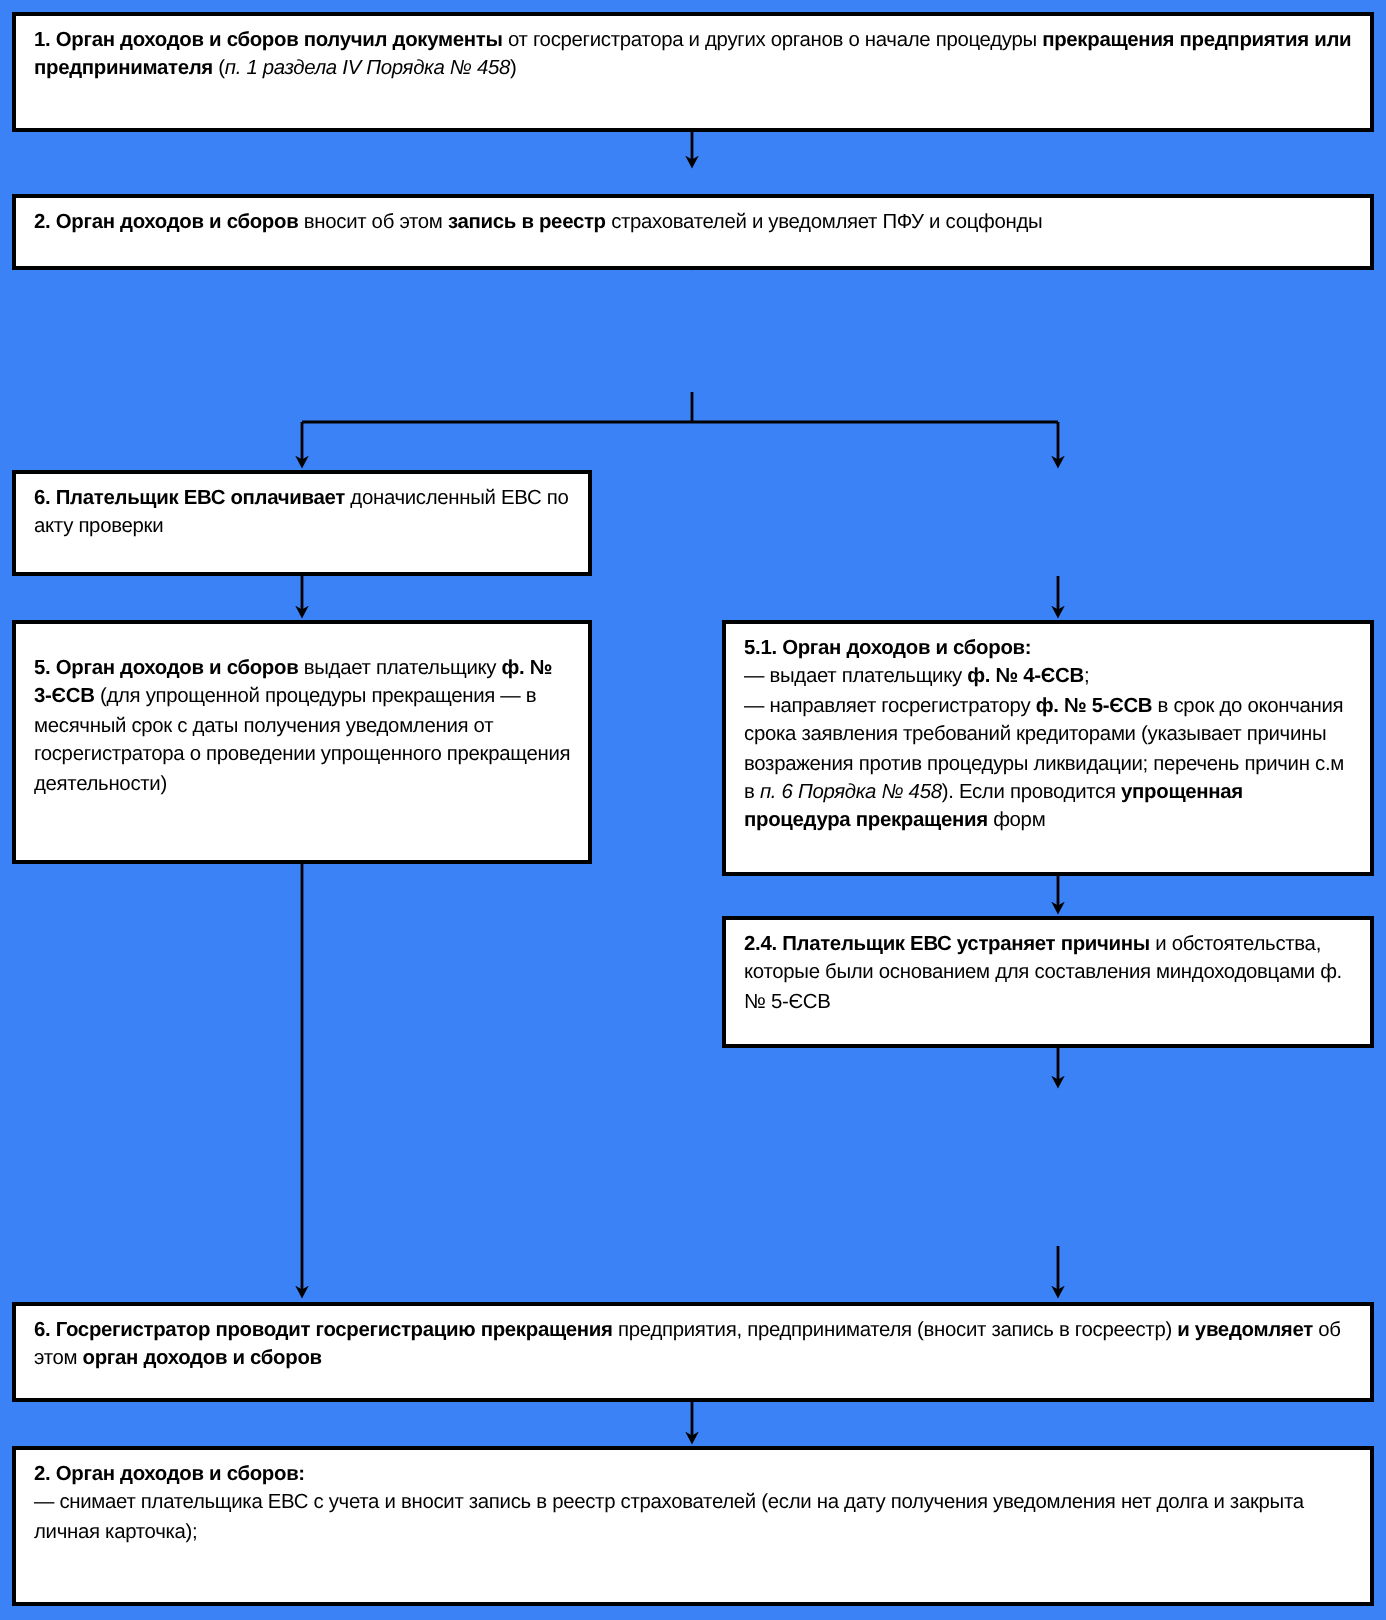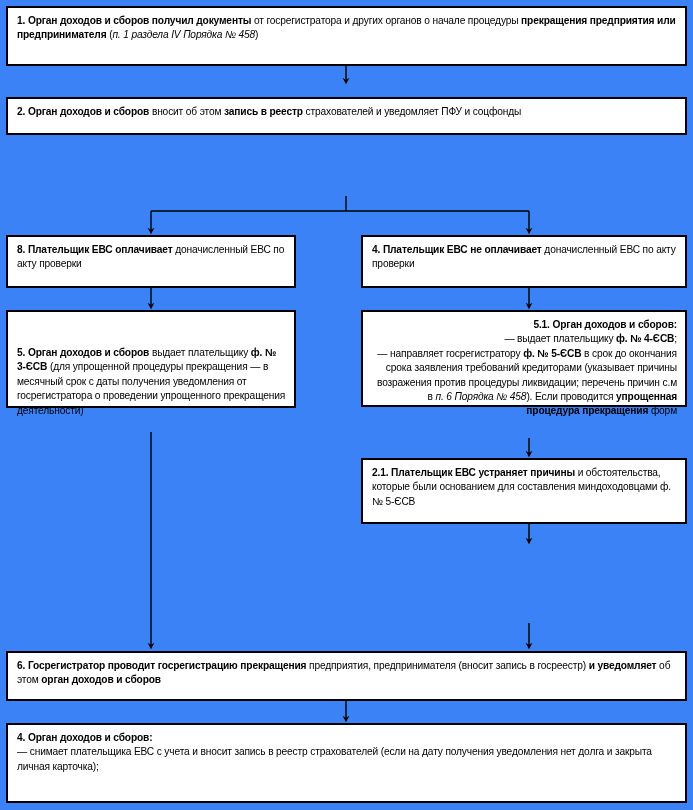--- a/index.html
+++ b/index.html
@@ -48,22 +48,22 @@
   .w-full { left: 6px; width: 681px; }
   .col-left { left: 6px; width: 290px; }
   .col-right { left: 361px; width: 326px; }
 
   
   #n1 { top: 6px;   height: 60px; }
   #n2 { top: 85px;  height: 38px; margin-top: 12px; }
   #n3 { top: 136px; height: 60px; }
   #n4a { top: 235px; height: 53px; }
   #n4b { top: 235px; height: 53px; }
-  #n5  { top: 310px; height: 98px; padding-top: 34px; }
-  #n51 { top: 310px; height: 97px; text-align: right; }
+  #n5  { top: 310px; height: 122px; padding-top: 16px; }
+  #n51 { top: 310px; height: 128px; }
   #n52 { top: 458px; height: 66px; }
   #n53 { top: 545px; height: 78px; }
   #n6  { top: 651px; height: 50px; }
   #n7  { top: 723px; height: 80px; }
 </style>
 </head>
 <body>
 
 <div id="chart">
 
@@ -93,21 +93,20 @@
 
     <line x1="529" y1="524" x2="529" y2="541" stroke="#000" stroke-width="1.4" marker-end="url(#arrow)"></line>
 
     <line x1="529" y1="623" x2="529" y2="646" stroke="#000" stroke-width="1.4" marker-end="url(#arrow)"></line>
 
     <line x1="346" y1="700" x2="346" y2="719" stroke="#000" stroke-width="1.4" marker-end="url(#arrow)"></line>
   </svg>
 
   <div class="node w-full" id="n1"><b>1. Орган доходов и сборов получил документы </b><span>от госрегистратора и других органов о начале процедуры </span><b>прекращения предприятия или предпринимателя </b><span>(</span><i>п. 1 раздела IV Порядка № 458</i><span>)</span></div>
   <div class="node w-full" id="n2"><b>2. Орган доходов и сборов </b><span>вносит об этом </span><b>запись в реестр </b><span>страхователей и уведомляет ПФУ и соцфонды</span></div>
-  <div class="node col-left" id="n4a"><b>8. Плательщик ЕВС оплачивает </b><span>доначисленный ЕВС по акту проверки</span></div>
-  <div class="node col-right" id="n4b"><b>4. Плательщик ЕВС не оплачивает </b><span>доначисленный ЕВС по акту проверки</span></div>
+  <div class="node col-left" id="n4a"><b>6. Плательщик ЕВС оплачивает </b><span>доначисленный ЕВС по акту проверки</span></div>
   <div class="node col-left" id="n5"><b>5. Орган доходов и сборов </b><span>выдает плательщику </span><b>ф. № 3-ЄСВ </b><span>(для упрощенной процедуры прекращения — в месячный срок с даты получения уведомления от госрегистратора о проведении упрощенного прекращения деятельности)</span></div>
   <div class="node col-right" id="n51"><b>5.1. Орган доходов и сборов:</b><br><span>— выдает плательщику </span><b>ф. № 4-ЄСВ</b><span>;</span><br><span>— направляет госрегистратору </span><b>ф. № 5-ЄСВ </b><span>в срок до окончания срока заявления требований кредиторами (указывает причины возражения против процедуры ликвидации; перечень причин с.м в </span><i>п. 6 Порядка № 458</i><span>). Если проводится </span><b>упрощенная процедура прекращения </b><span>форм</span></div>
-  <div class="node col-right" id="n52"><b>2.1. Плательщик ЕВС устраняет причины </b><span>и обстоятельства, которые были основанием для составления миндоходовцами ф. № 5-ЄСВ</span></div>
+  <div class="node col-right" id="n52"><b>2.4. Плательщик ЕВС устраняет причины </b><span>и обстоятельства, которые были основанием для составления миндоходовцами ф. № 5-ЄСВ</span></div>
   <div class="node w-full" id="n6"><b>6. Госрегистратор проводит госрегистрацию прекращения </b><span>предприятия, предпринимателя (вносит запись в госреестр) </span><b>и уведомляет </b><span>об этом </span><b>орган доходов и сборов</b></div>
-  <div class="node w-full" id="n7"><b>4. Орган доходов и сборов:</b><br><span>— снимает плательщика ЕВС с учета и вносит запись в реестр страхователей (если на дату получения уведомления нет долга и закрыта личная карточка);</span><br></div>
+  <div class="node w-full" id="n7"><b>2. Орган доходов и сборов:</b><br><span>— снимает плательщика ЕВС с учета и вносит запись в реестр страхователей (если на дату получения уведомления нет долга и закрыта личная карточка);</span><br></div>
 
 </div>
 
 </body></html>

